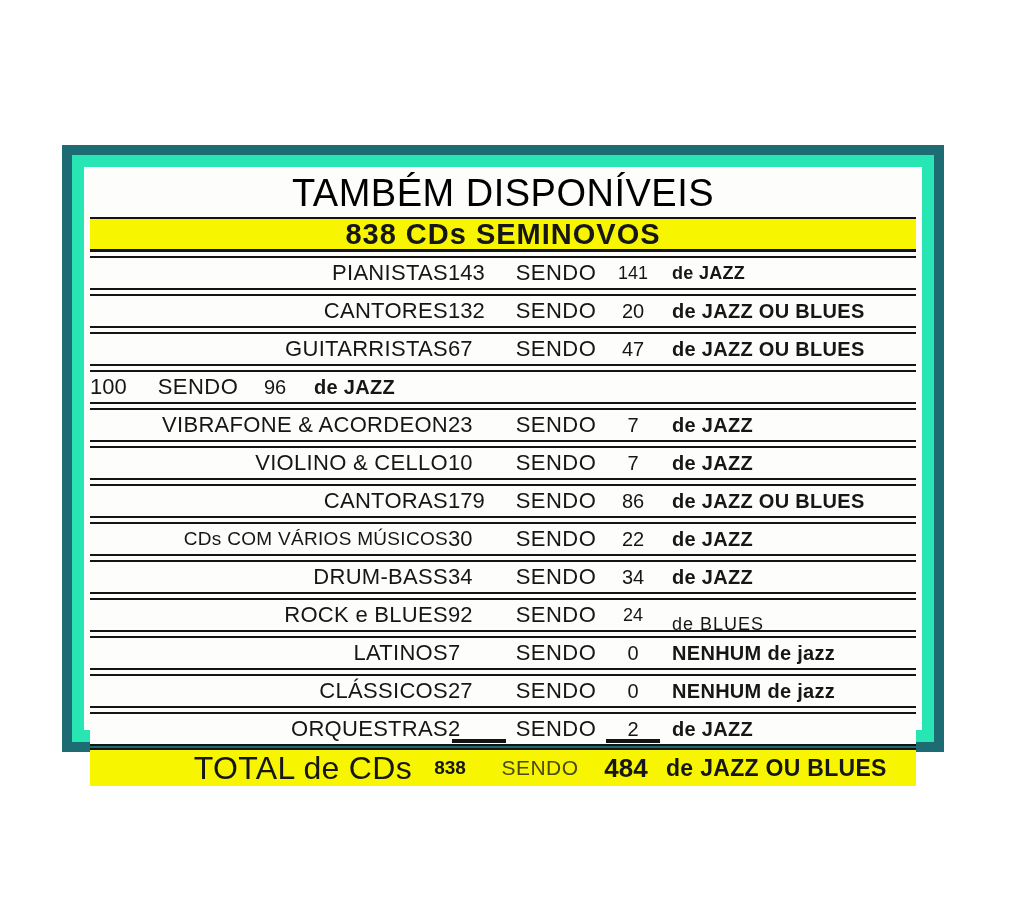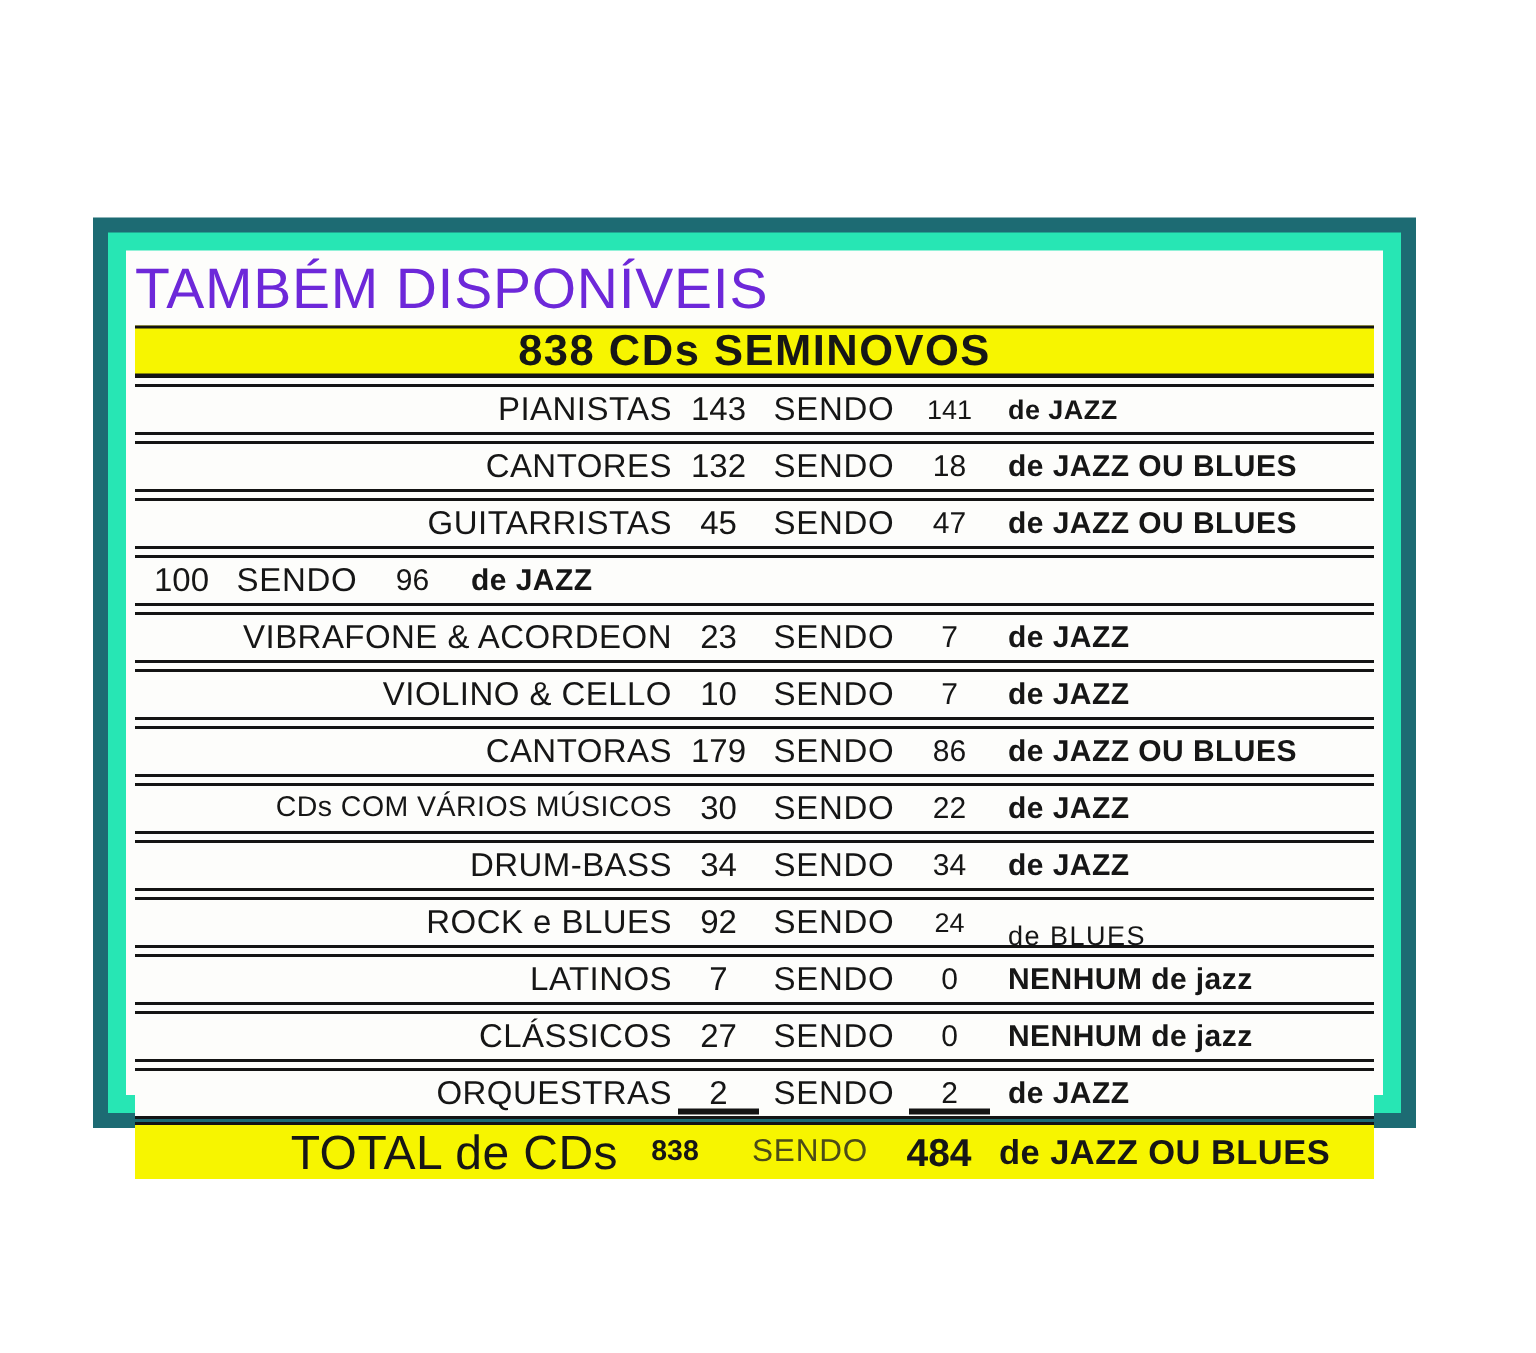--- a/index.html
+++ b/index.html
@@ -16,43 +16,43 @@
   .panel-glow {
     width:100%; height:100%;
     background:#27e6b4; padding:12px;
   }
   .inner {
     width:100%; height:100%;
     background:#fdfdfb; padding:2px 6px 0 6px;
     display:flex; flex-direction:column;
   }
   .title {
-    height:48px; line-height:48px; text-align:left;
+    height:48px; line-height:48px; text-align:center;
     font-size:38px; letter-spacing:0.5px; white-space:nowrap;
-    color:#6d28d9;
+    color:#000000;
   }
   .subtitle {
     height:35px; line-height:30px; text-align:center;
     background:#f7f500; border-top:2px solid #141414; border-bottom:3px solid #141414;
     font-size:29px; font-weight:bold; letter-spacing:1px;
     margin-bottom:4px; white-space:nowrap;
   }
   .rows { display:flex; flex-direction:column; }
   .row {
     display:flex; align-items:center;
     height:34px; line-height:26px;
     border-top:2px solid #141414; border-bottom:2px solid #141414;
     margin-bottom:4px;
     background:#fdfdfb;
     white-space:nowrap;
   }
   .row:last-child { margin-bottom:2px; }
   .c-cat   { width:358px; text-align:right; font-size:22px; letter-spacing:0.3px; }
   .c-cat.cat-sm { font-size:19px; }
-  .c-n1    { width:62px;  text-align:center; font-size:22px; }
+  .c-n1    { width:62px;  font-size:22px; }
   .c-sendo { width:92px;  text-align:center; font-size:22px; letter-spacing:0.5px; }
   .c-n2    { width:62px;  text-align:center; font-size:20px; }
   .c-suf   { flex:1; padding-left:8px; font-size:20px; font-weight:bold; letter-spacing:0.3px; }
   .c-n2.sm  { font-size:18px; }
   .c-suf.sm { font-size:18px; }
   .c-suf.normal { font-weight:normal; letter-spacing:1px;margin-top:17px; }
   .tline { position:relative; }
   .tline::after {
     content:""; position:absolute; left:50%; transform:translateX(-50%);
     bottom:-1px; width:54px; height:4px; background:#141414;
@@ -87,27 +87,27 @@
           <span class="c-n1">143</span>
           <span class="c-sendo">SENDO</span>
           <span class="c-n2 sm">141</span>
           <span class="c-suf sm">de JAZZ</span>
         </div>
 
         <div class="row">
           <span class="c-cat">CANTORES</span>
           <span class="c-n1">132</span>
           <span class="c-sendo">SENDO</span>
-          <span class="c-n2">18</span>
+          <span class="c-n2">20</span>
           <span class="c-suf">de JAZZ OU BLUES</span>
         </div>
 
         <div class="row">
           <span class="c-cat">GUITARRISTAS</span>
-          <span class="c-n1">45</span>
+          <span class="c-n1">67</span>
           <span class="c-sendo">SENDO</span>
           <span class="c-n2">47</span>
           <span class="c-suf">de JAZZ OU BLUES</span>
         </div>
 
         <div class="row">
           <span class="c-n1">100</span>
           <span class="c-sendo">SENDO</span>
           <span class="c-n2">96</span>
           <span class="c-suf">de JAZZ</span>

